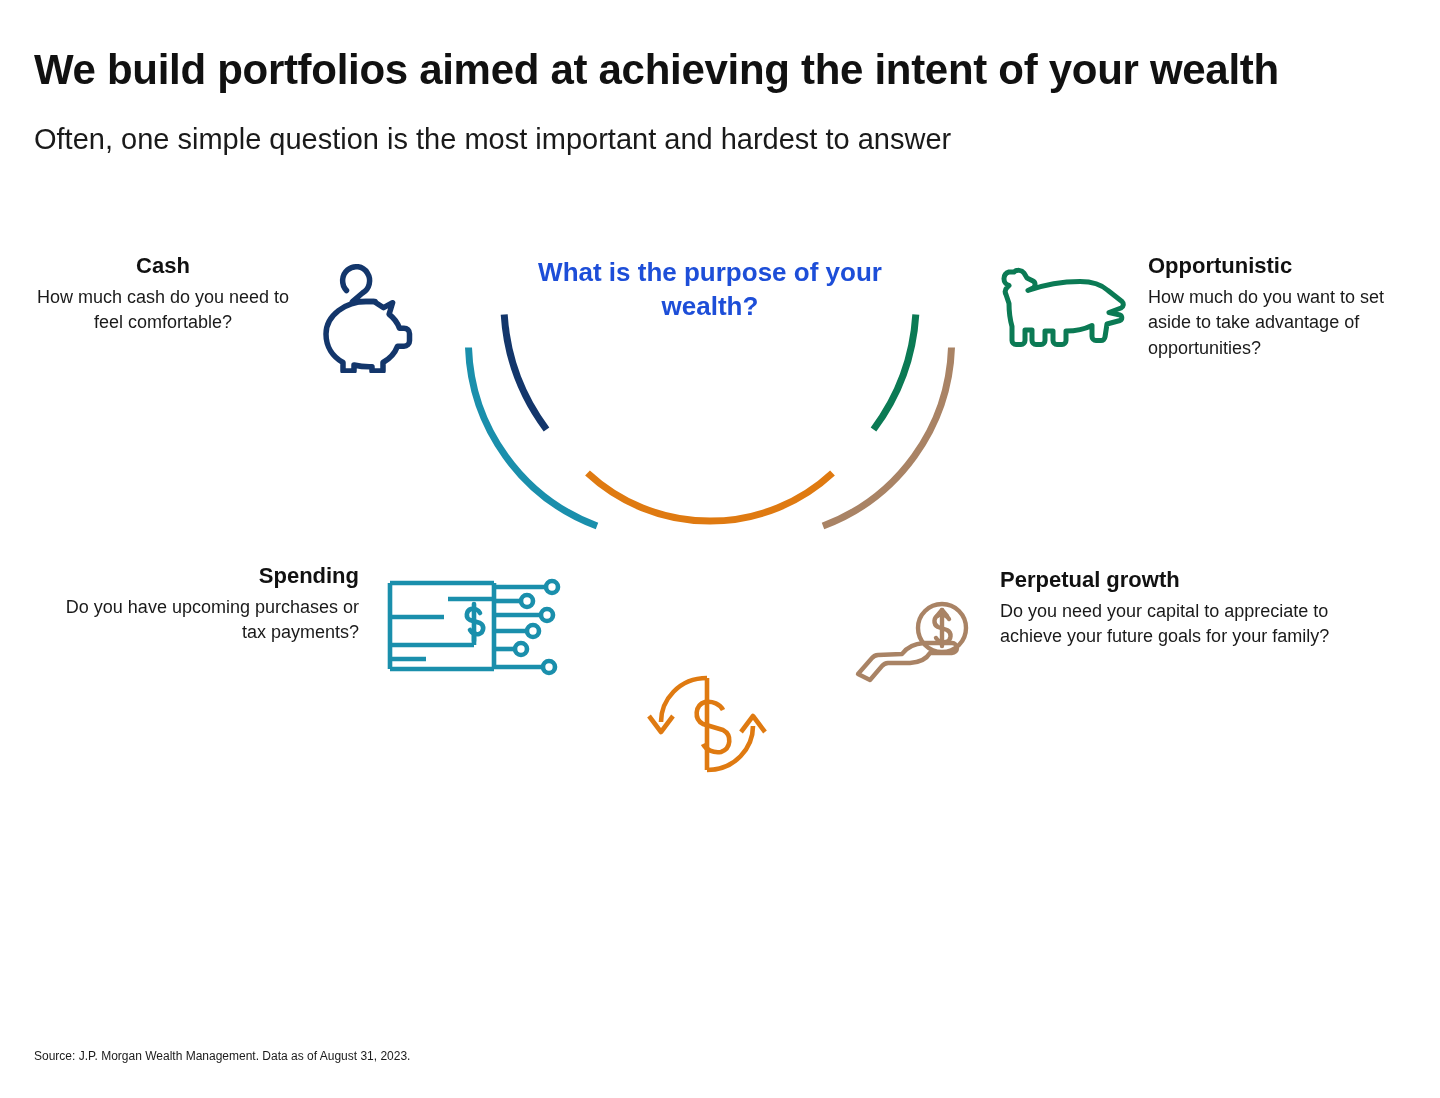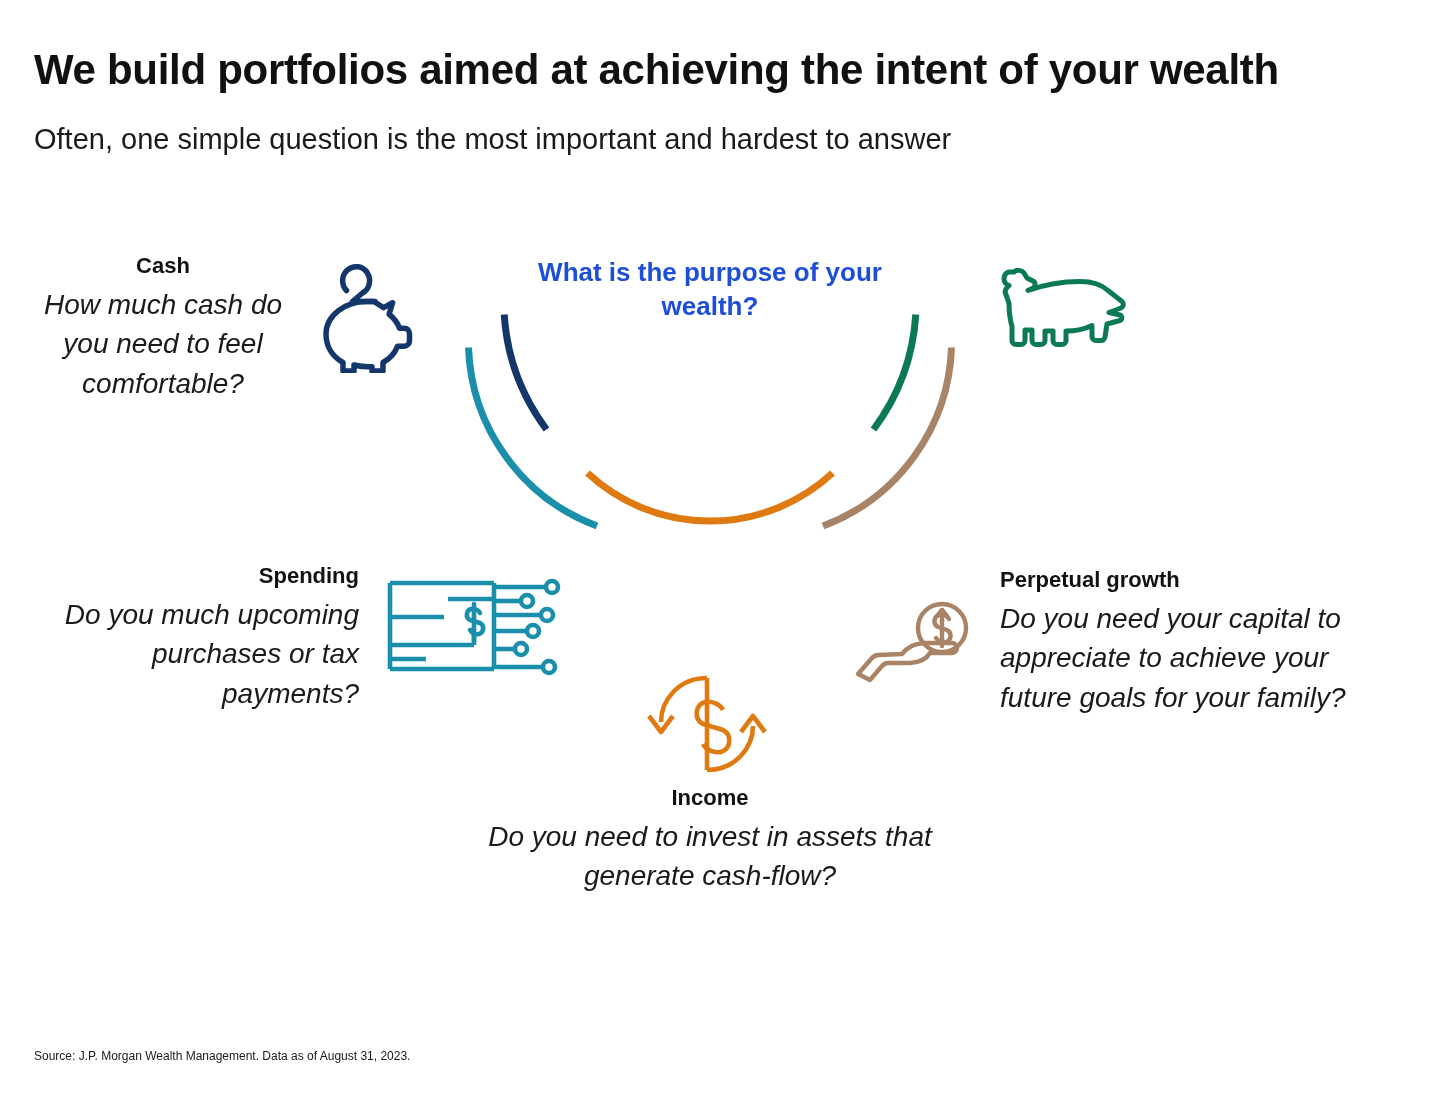--- a/index.html
+++ b/index.html
@@ -75,26 +75,25 @@
   .node {
     position: absolute;
   }
   .node-label {
     font-size: 22px;
     font-weight: bold;
     color: #111111;
     line-height: 1.3;
   }
   .node-desc {
-    font-size: 28px;
+    font-size: 18px;
     font-weight: normal;
     color: #1a1a1a;
     line-height: 1.42;
     margin-top: 4px;
-    font-style: italic;
   }
   .node-icon {
     position: absolute;
   }
 
   
   .align-right { text-align: right; }
   .align-left  { text-align: left; }
   .align-center{ text-align: center; }
 
@@ -170,20 +169,24 @@
                  c 7 -4 12 -9.6 14.5 -16.3
                  h6.5 a5.5 5.5 0 0 0 5.5 -5.5
                  v-7 a5.5 5.5 0 0 0 -5.5 -5.5
                  h-4.5
                  c -2 -5.5 -5.6 -10.3 -10.4 -14
                  l 3.5 -11.5 -9 5 z"></path>
       </g>
     </svg>
   </div>
 
+  <div class="node align-left" id="node-opportunistic">
+    <div class="node-label">Opportunistic</div>
+    <div class="node-desc">How much do you want to set aside to take advantage of opportunities?</div>
+  </div>
   <div class="node-icon" id="icon-opportunistic">
     <svg width="140" height="100" viewBox="0 0 140 100">
       <g fill="none" stroke="#0b7a54" stroke-width="5" stroke-linejoin="round" stroke-linecap="round">
         <path d="M24 18
                  a7 7 0 0 1 10 1
                  l3 5 6 3
                  a4 4 0 0 1 0 7
                  l-5 2.5
                  c 14 -5 34 -9 52 -9
                  c 13 0 22 3.5 28 9
@@ -221,21 +224,21 @@
                  a6 6 0 0 1 1 -7
                  l 2 -2
                  a7 7 0 0 1 -5 -7
                  a7 7 0 0 1 5 -6.5 z"></path>
       </g>
     </svg>
   </div>
 
   <div class="node align-right" id="node-spending">
     <div class="node-label">Spending</div>
-    <div class="node-desc">Do you much upcoming purchases or tax payments?</div>
+    <div class="node-desc">Do you have upcoming purchases or tax payments?</div>
   </div>
   <div class="node-icon" id="icon-spending">
     <svg width="182" height="112" viewBox="0 0 182 112">
       <g fill="none" stroke="#1a8fac" stroke-width="4.6" stroke-linecap="butt">
 
         <path d="M8 14 H112 M8 14 V100 M8 100 H112"></path>
 
         <path d="M112 14 V100"></path>
 
         <path d="M8 48 H62"></path>
@@ -292,24 +295,20 @@
                  a 5 5 0 0 1 0 10
                  h -22
                  a 24 16 0 0 1 -20 10
                  h -22
                  a 9 9 0 0 0 -6 3
                  l -12 14 z"></path>
       </g>
     </svg>
   </div>
 
-  <div class="node align-center" id="node-income">
-    <div class="node-label">Income</div>
-    <div class="node-desc">Do you need to invest in assets that generate cash-flow?</div>
-  </div>
   <div class="node-icon" id="icon-income">
     <svg width="126" height="116" viewBox="0 0 126 116">
       <g fill="none" stroke="#df7a11" stroke-width="4.6" stroke-linejoin="round" stroke-linecap="butt">
 
         <path d="M80 44 a16 13 0 0 0 -18 -8 a12 12 0 0 0 -2 22 l20 6 a12 12 0 0 1 -2 22 a16 13 0 0 1 -18 -8"></path>
         <path d="M64 12 V104"></path>
 
         <path d="M64 12 C 36 12 18 34 18 56"></path>
         <path d="M6 50 L18 66 L30 50"></path>
 

